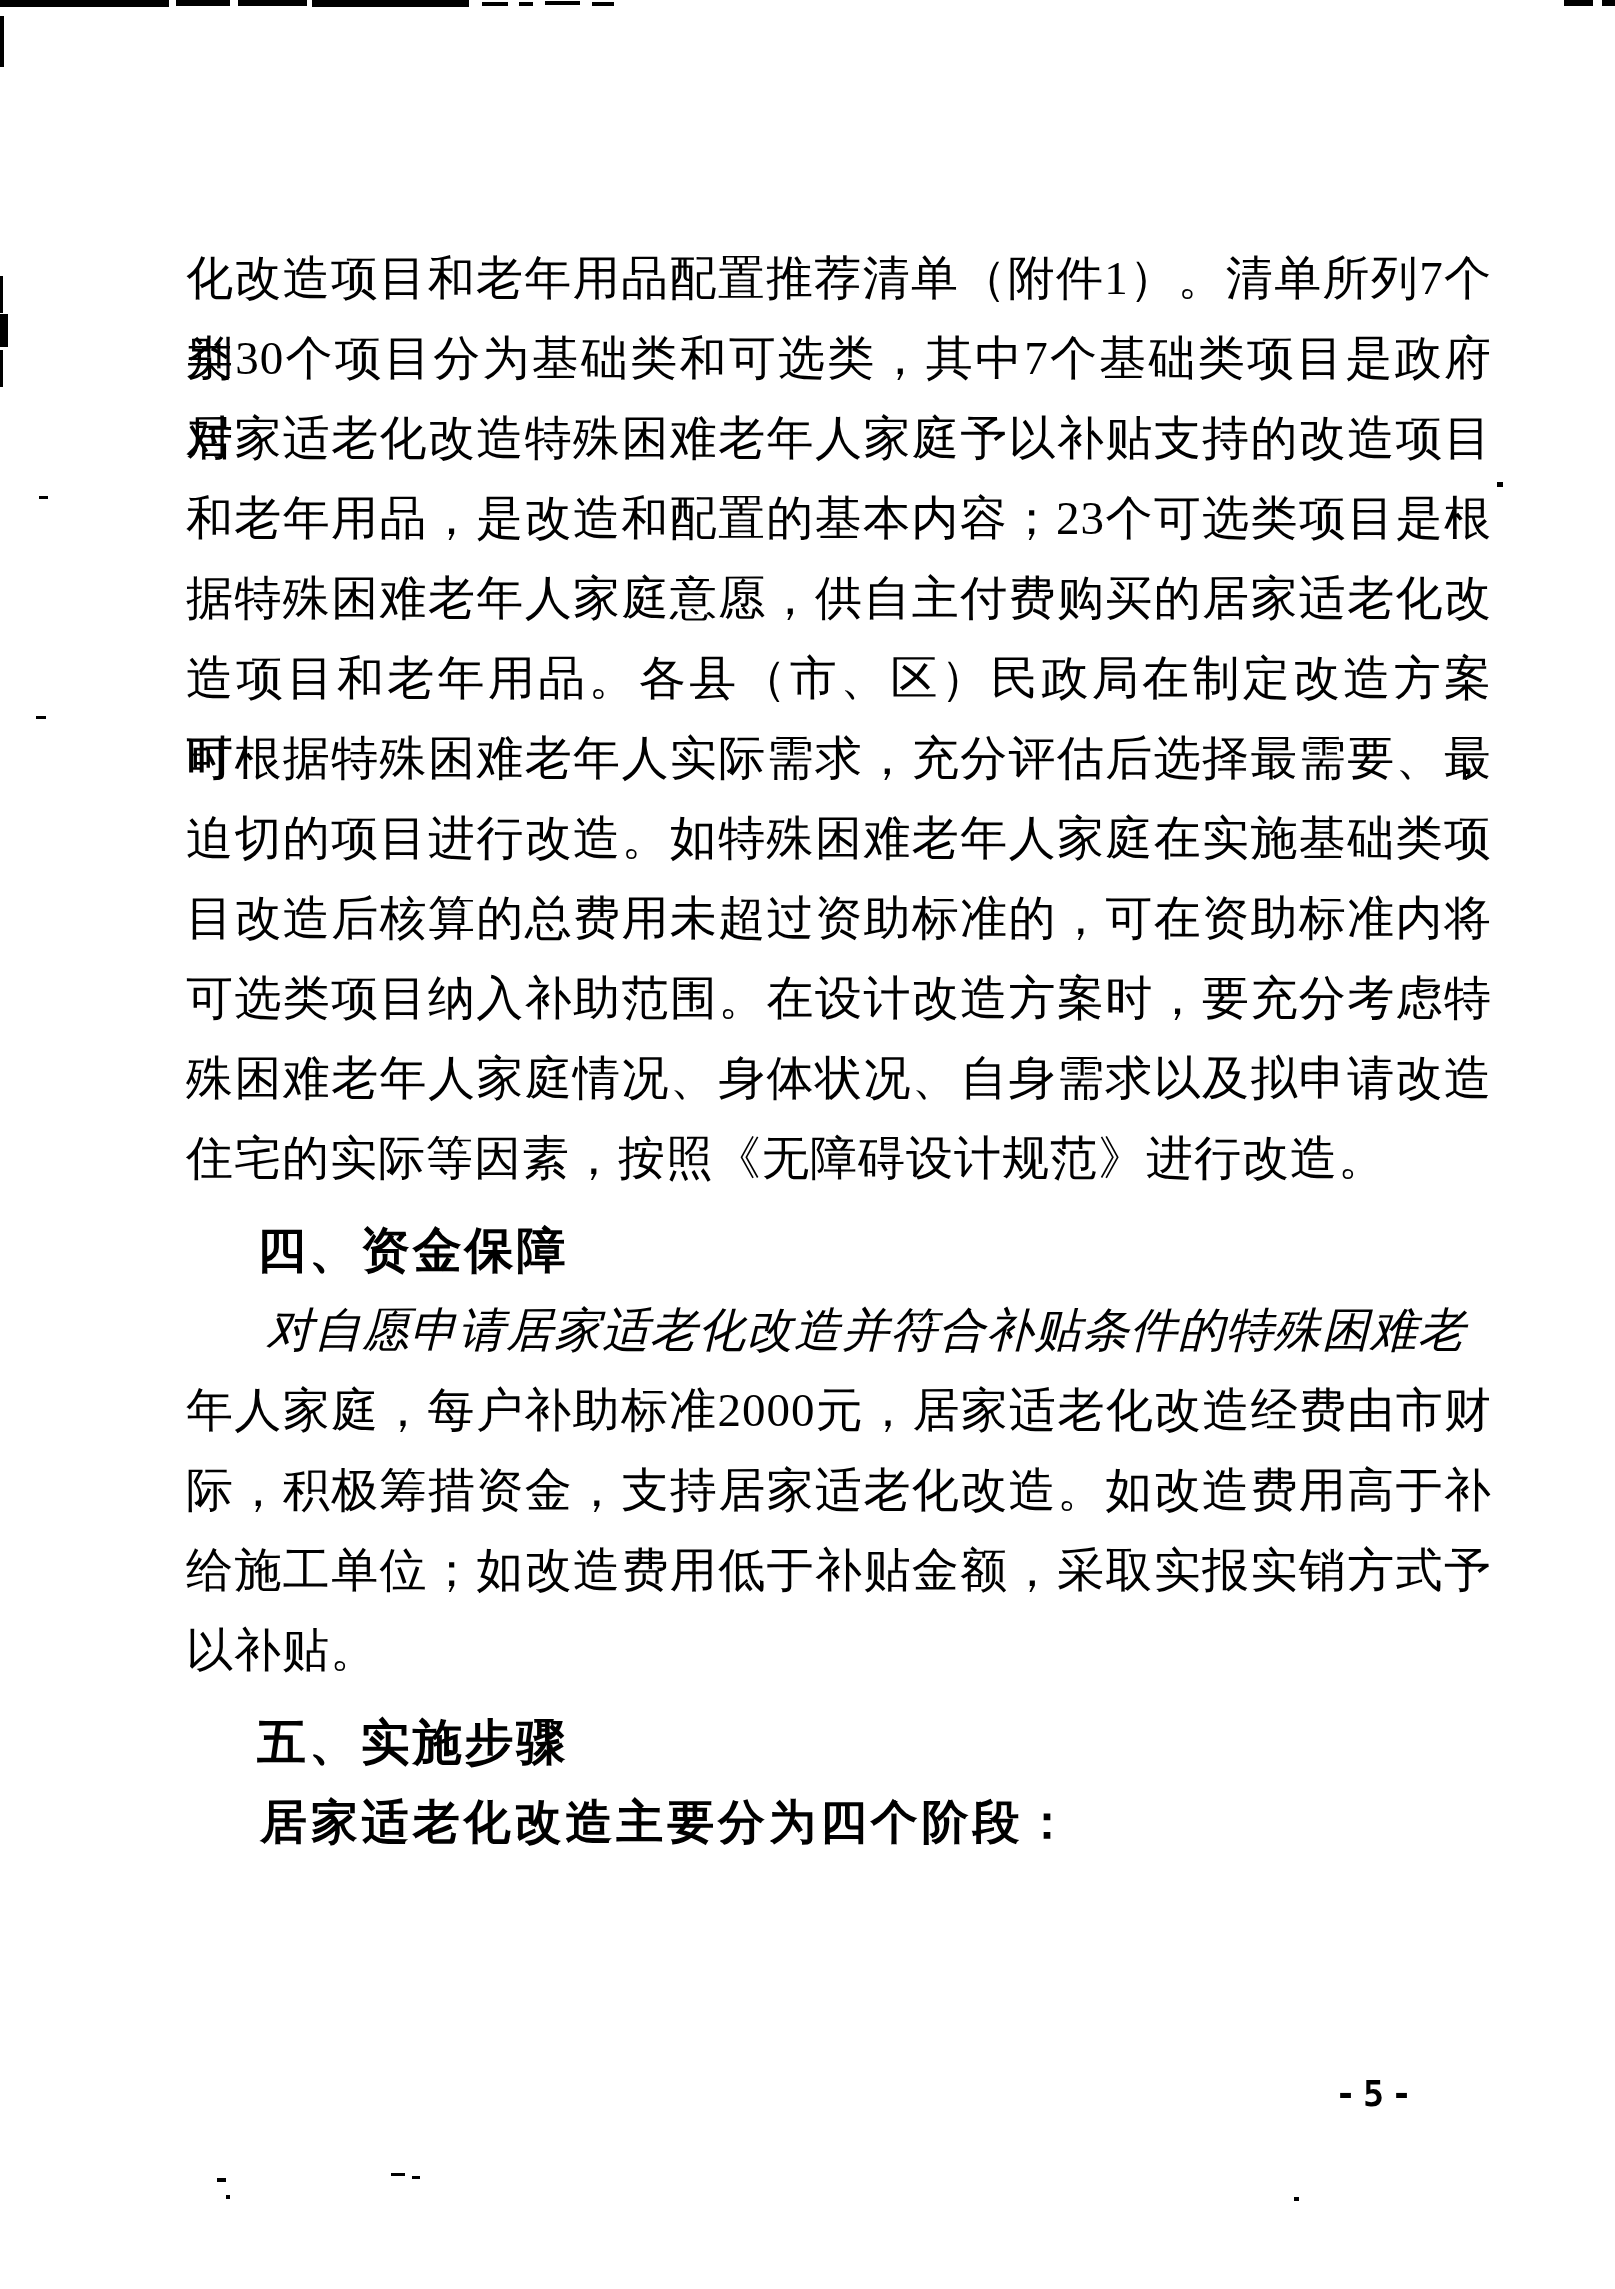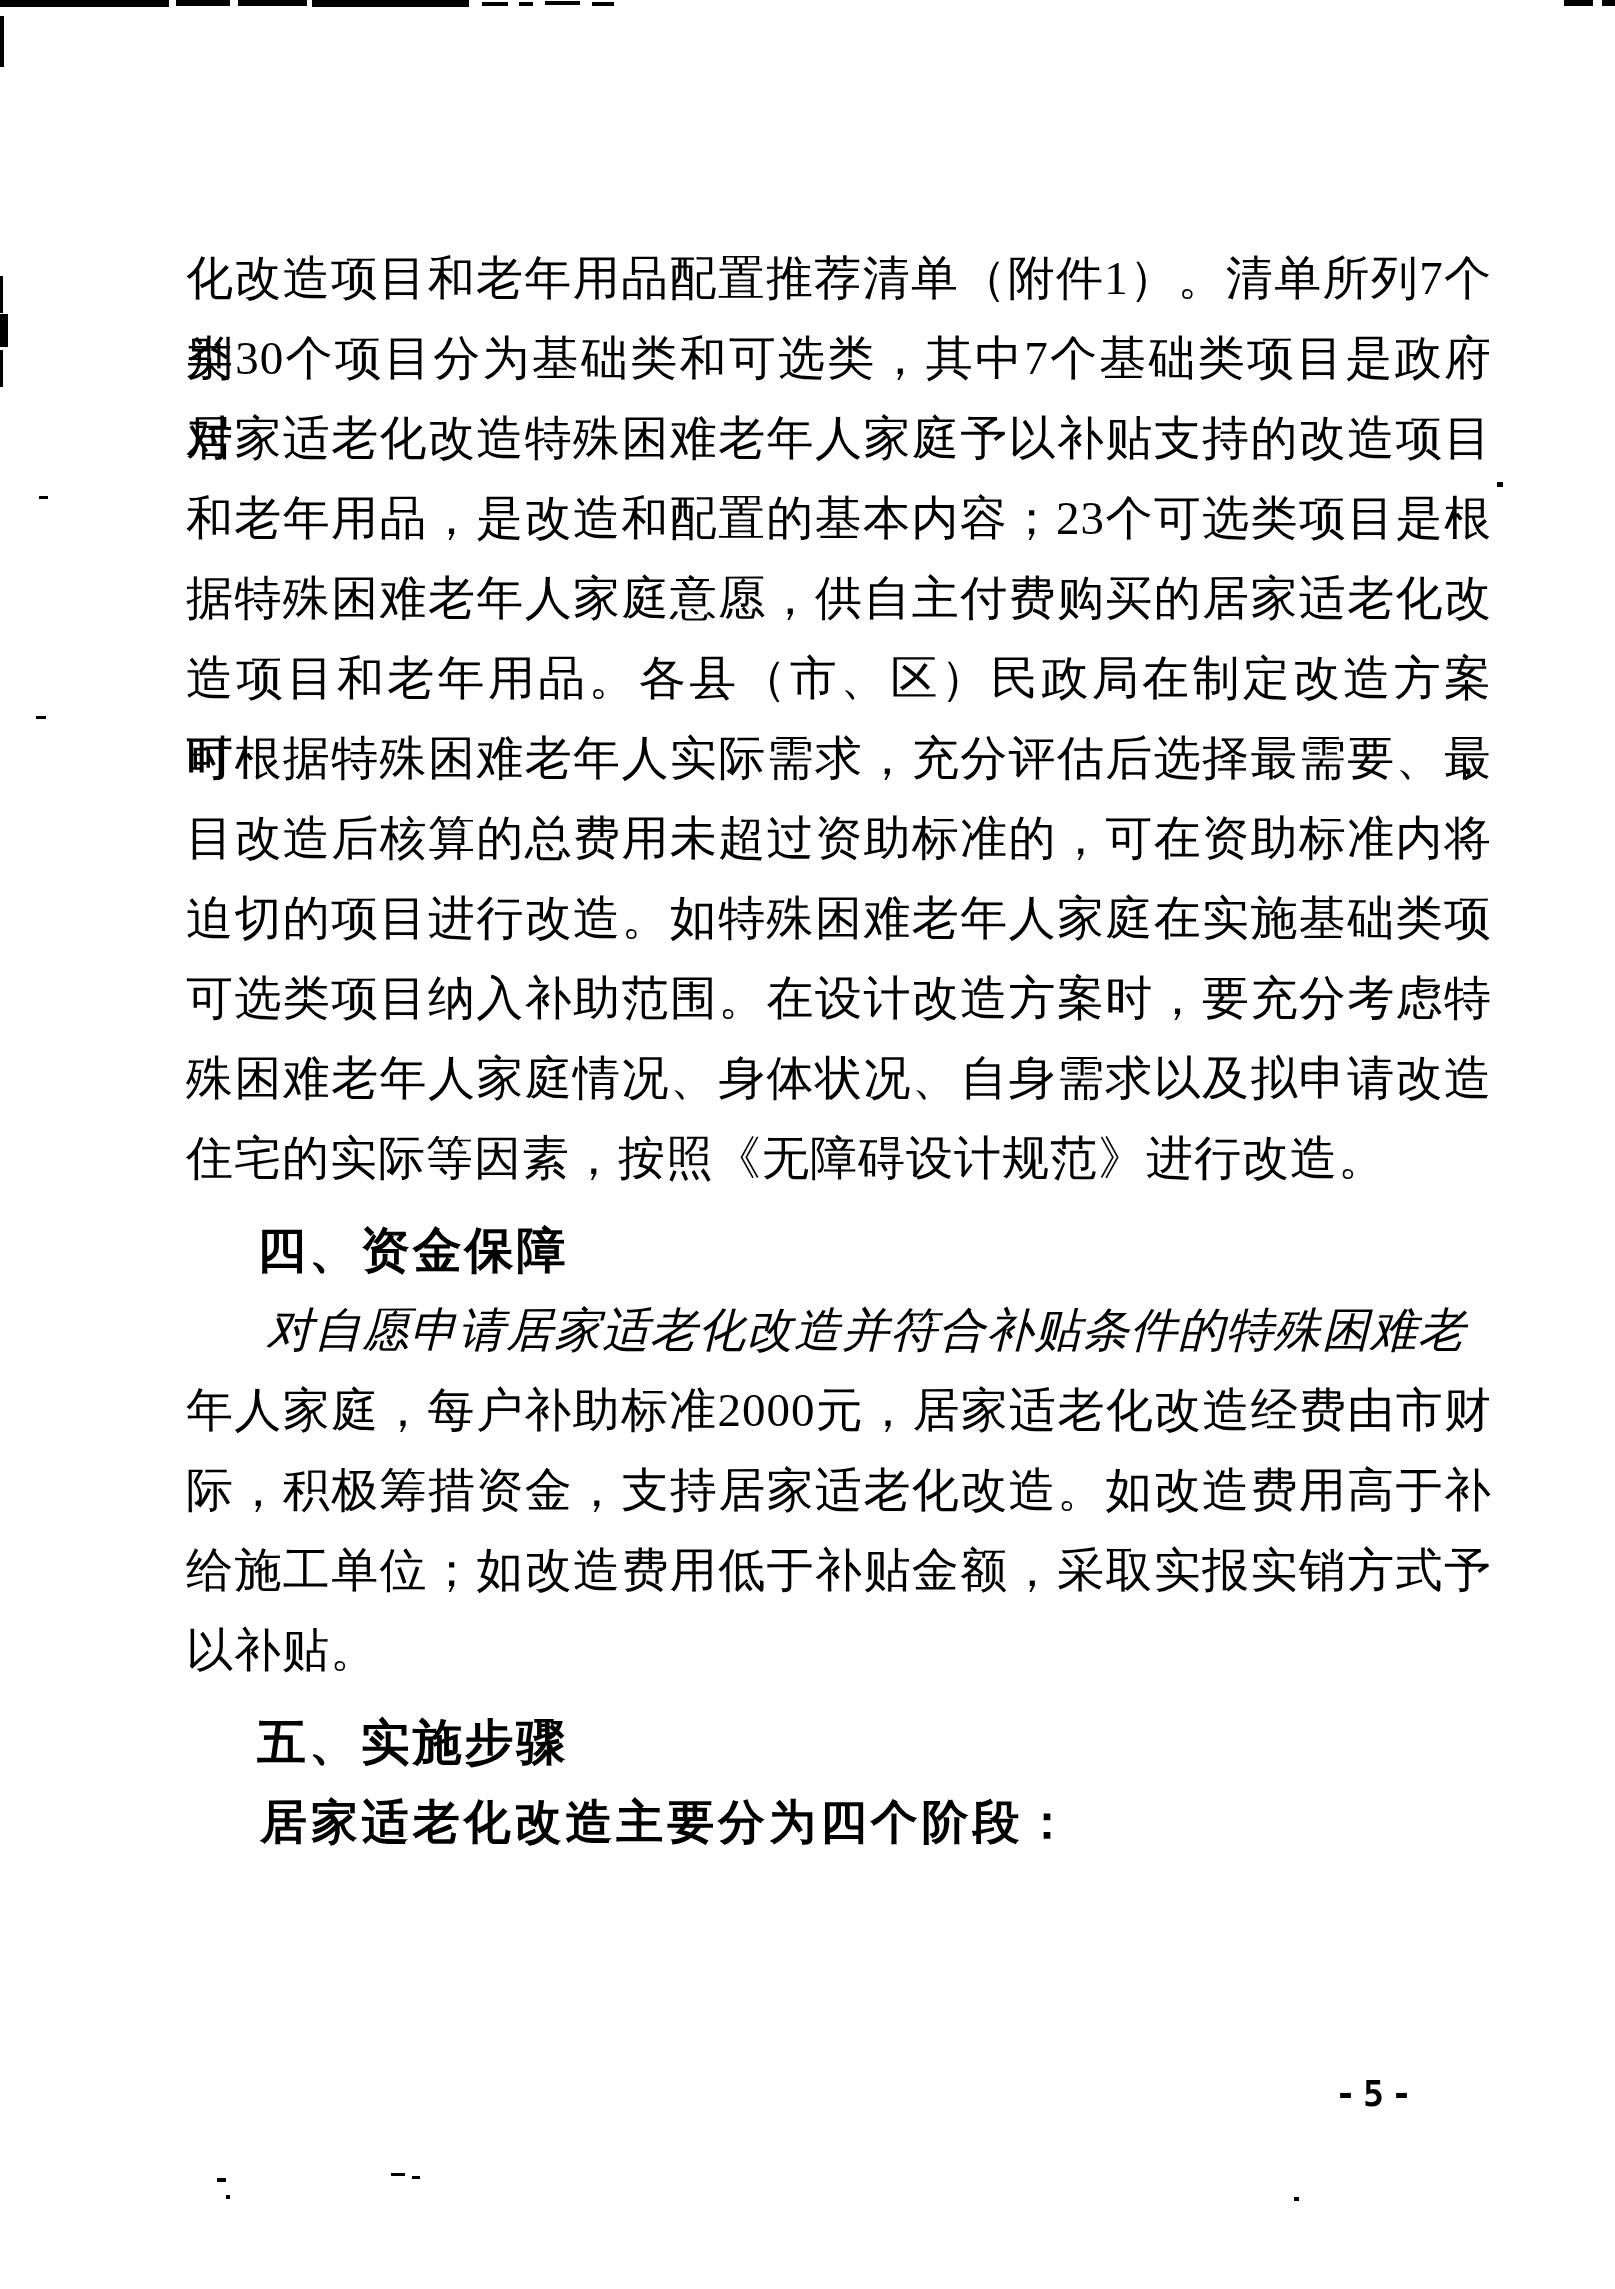--- a/index.html
+++ b/index.html
@@ -89,22 +89,22 @@
   <div class="art s8"></div>
 
   <div class="textcol">
     <div class="line full">化改造项目和老年用品配置推荐清单（附件1）。清单所列7个类</div>
     <div class="line full">别30个项目分为基础类和可选类，其中7个基础类项目是政府对</div>
     <div class="line full">居家适老化改造特殊困难老年人家庭予以补贴支持的改造项目</div>
     <div class="line full">和老年用品，是改造和配置的基本内容；23个可选类项目是根</div>
     <div class="line full">据特殊困难老年人家庭意愿，供自主付费购买的居家适老化改</div>
     <div class="line full">造项目和老年用品。各县（市、区）民政局在制定改造方案时，</div>
     <div class="line full">可根据特殊困难老年人实际需求，充分评估后选择最需要、最</div>
+    <div class="line full">迫切的项目进行改造。如特殊困难老年人家庭在实施基础类项</div>
     <div class="line full">目改造后核算的总费用未超过资助标准的，可在资助标准内将</div>
-    <div class="line full">迫切的项目进行改造。如特殊困难老年人家庭在实施基础类项</div>
     <div class="line full">可选类项目纳入补助范围。在设计改造方案时，要充分考虑特</div>
     <div class="line full">殊困难老年人家庭情况、身体状况、自身需求以及拟申请改造</div>
     <div class="line short">住宅的实际等因素，按照《无障碍设计规范》进行改造。</div>
 
     <div class="line heading">四、资金保障</div>
 
     <div class="line short indent">对自愿申请居家适老化改造并符合补贴条件的特殊困难老</div>
     <div class="line full">年人家庭，每户补助标准2000元，居家适老化改造经费由市财</div>
     <div class="line full">际，积极筹措资金，支持居家适老化改造。如改造费用高于补</div>
     <div class="line full">给施工单位；如改造费用低于补贴金额，采取实报实销方式予</div>

